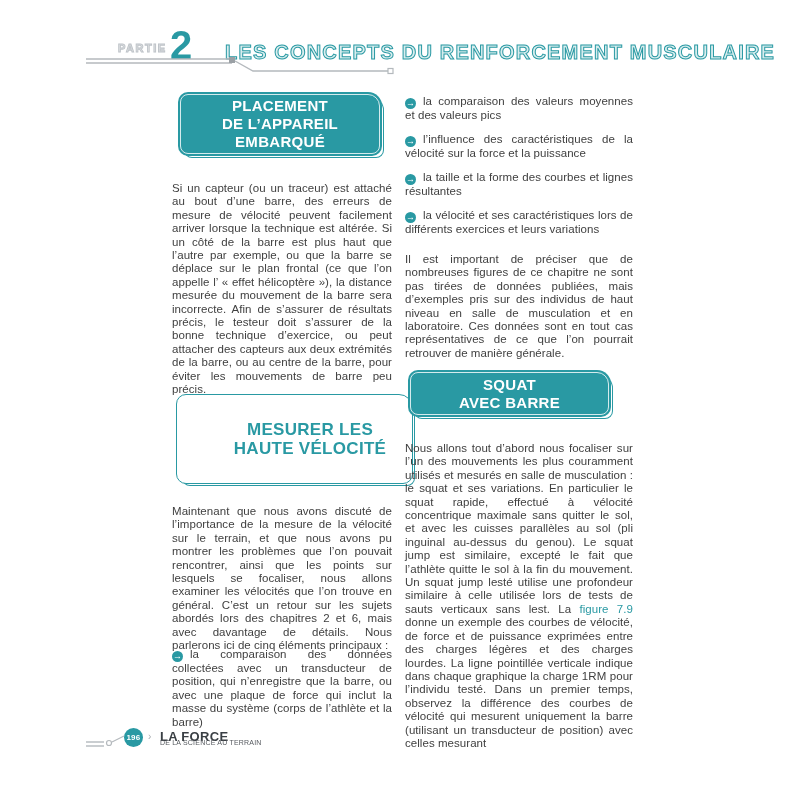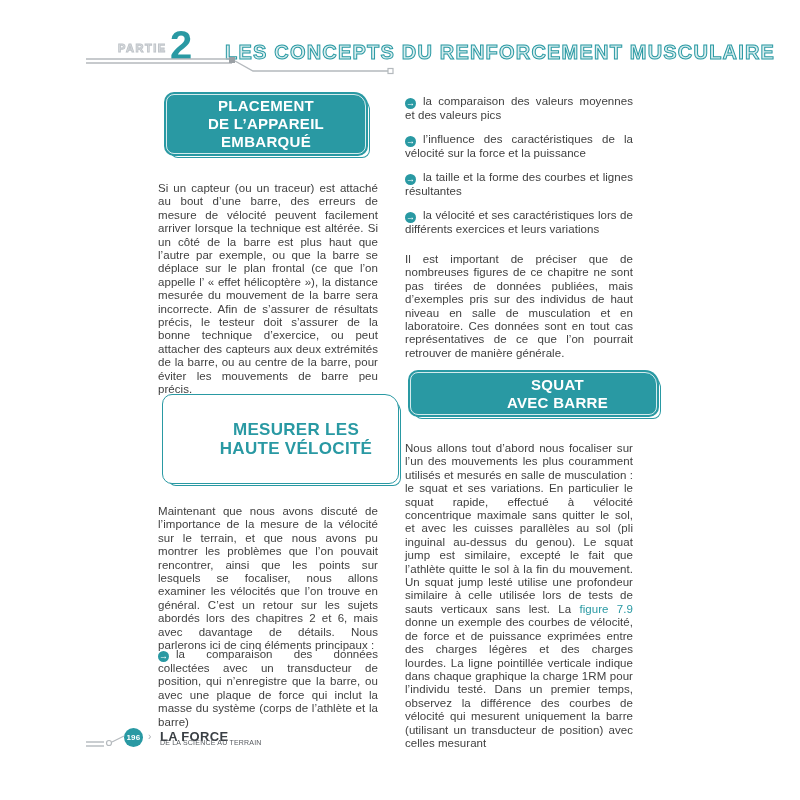--- a/index.html
+++ b/index.html
@@ -25,21 +25,21 @@
   .hdr-title{
     position:absolute;left:225px;top:41px;
     font-size:20px;font-weight:bold;letter-spacing:1.2px;
     color:rgba(41,153,163,0.18);
     -webkit-text-stroke:1px #2999a3;
     white-space:nowrap;
   }
   .hdr-deco{position:absolute;left:86px;top:54px;}
 
   
-  .col-left{position:absolute;left:158px;top:0;width:220px;}
+  .col-left{position:absolute;left:172px;top:0;width:220px;}
   .col-right{position:absolute;left:405px;top:0;width:228px;}
 
   .body-text{
     font-size:11.5px;line-height:13.4px;text-align:justify;
     color:#404040;margin:0;letter-spacing:0.05px;
   }
   .pos{position:absolute;}
 
   
   .tealbox{
@@ -144,21 +144,21 @@
     </p>
     <p class="body-text bullet pos" style="left:0;top:171px;width:228px;">
       <span class="bullet-icon">→</span><span>la taille et la forme des courbes et lignes résultantes</span>
     </p>
     <p class="body-text bullet pos" style="left:0;top:209px;width:228px;">
       <span class="bullet-icon">→</span><span>la vélocité et ses caractéristiques lors de différents exercices et leurs variations</span>
     </p>
 
     <p class="body-text pos" style="left:0;top:253px;width:228px;">Il est important de préciser que de nombreuses figures de ce chapitre ne sont pas tirées de données publiées, mais d’exemples pris sur des individus de haut niveau en salle de musculation et en laboratoire. Ces données sont en tout cas représentatives de ce que l’on pourrait retrouver de manière générale.</p>
 
-    <div class="tealbox pos" style="left:3px;top:370px;width:203px;height:47px;padding-left:48px;">
+    <div class="tealbox pos" style="left:3px;top:370px;width:203px;height:47px;">
       <div class="line">SQUAT</div>
       <div class="line">AVEC BARRE</div>
     </div>
 
     <p class="body-text pos" style="left:0;top:442px;width:228px;">
       <span>Nous allons tout d’abord nous focaliser sur l’un des mouvements les plus couramment utilisés et mesurés en salle de musculation : le squat et ses variations. En particulier le squat rapide, effectué à vélocité concentrique maximale sans quitter le sol, et avec les cuisses parallèles au sol (pli inguinal au-dessus du genou). Le squat jump est similaire, excepté le fait que l’athlète quitte le sol à la fin du mouvement. Un squat jump lesté utilise une profondeur similaire à celle utilisée lors de tests de sauts verticaux sans lest. La </span><span class="fig-link">figure 7.9</span><span> donne un exemple des courbes de vélocité, de force et de puissance exprimées entre des charges légères et des charges lourdes. La ligne pointillée verticale indique dans chaque graphique la charge 1RM pour l’individu testé. Dans un premier temps, observez la différence des courbes de vélocité qui mesurent uniquement la barre (utilisant un transducteur de position) avec celles mesurant</span>
     </p>
   </div>
 
   <svg class="ftr-deco" width="60" height="24" viewBox="0 0 60 24">

